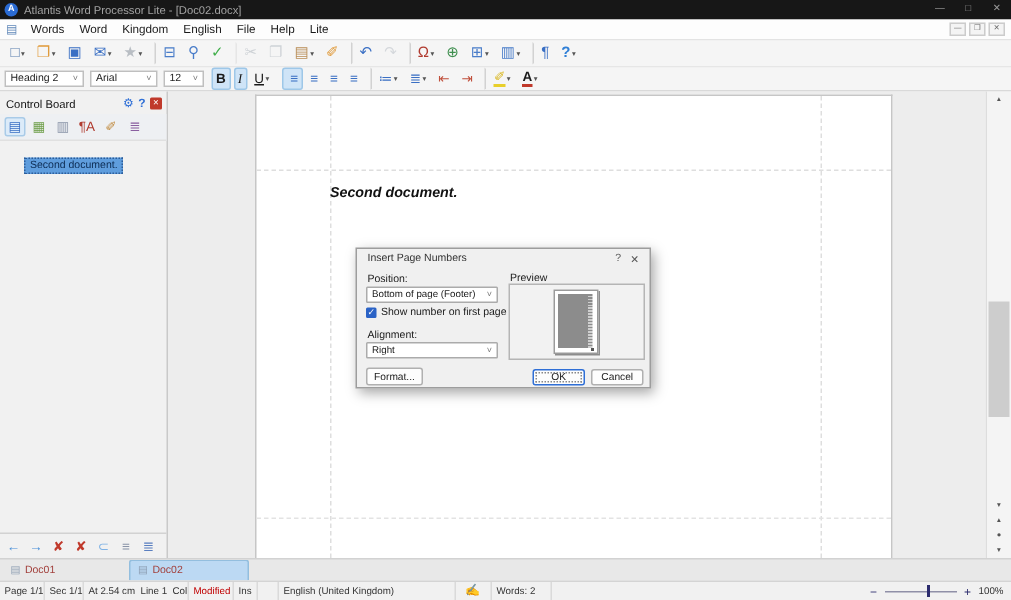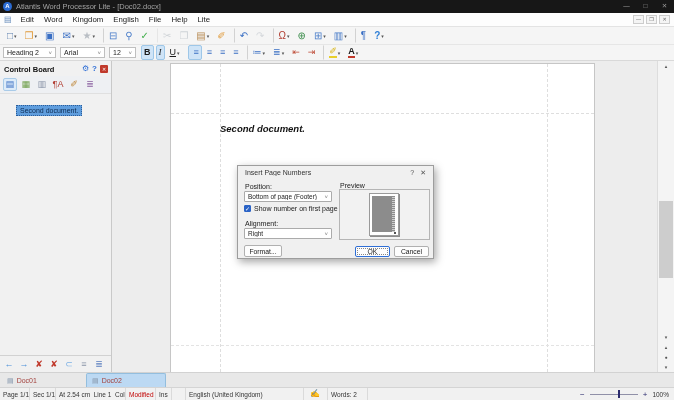--- a/index.html
+++ b/index.html
@@ -46,21 +46,21 @@
   [data-name="italic-button"] .glyph{font-style:italic;font-family:"Liberation Serif",serif;}
   [data-name="underline-button"] .glyph{text-decoration:underline;}
   [data-name="font-color-button"] .glyph{border-bottom:2px solid #c0392b;font-weight:bold;}
   [data-name="highlight-button"] .glyph{border-bottom:2px solid #e8cf2a;}
   [data-name="help-button"] .glyph{font-weight:bold;}
   
   .main{flex:1 1 auto;display:flex;min-height:0;}
   .cboard{width:112px;flex:0 0 112px;background:#f1f1f1;border-right:1px solid #c9c9c9;display:flex;
           flex-direction:column;box-sizing:border-box;}
   .cb-head{height:14px;display:flex;align-items:center;padding:1px 3px 0 4px;gap:3px;}
-  .cb-title{font-weight:bold;font-size:7.5px;color:#111;flex:1;}
+  .cb-title{font-weight:normal;font-size:7.5px;color:#111;flex:1;}
   .cbh{font-size:8px;color:#2f6fd6;}
   .cbh.qm{font-weight:bold;}
   .cb-close{width:8px;height:8px;background:#c0392b;color:#fff;font-size:5px;text-align:center;line-height:8px;border-radius:1px;}
   .cb-panes{display:flex;gap:2px;padding:2px 3px;background:#eef0f3;border-bottom:1px solid #e0e0e0;}
   .cb-pbtn{width:14px;height:13px;display:flex;align-items:center;justify-content:center;border:1px solid transparent;
            border-radius:2px;box-sizing:border-box;}
   .cb-pbtn .glyph{font-size:9px;}
   .cb-pbtn.act{background:#dcebf9;border-color:#a9cbe8;}
   .cb-list{flex:1 1 auto;min-height:0;padding:5px 0 0 16px;}
   .cb-item{display:inline-block;background:#5f9ddd;color:#0c2b52;font-size:7px;padding:1px 3px;
@@ -151,21 +151,21 @@
         <span class="wbtn" data-name="close-button">
           <span class="glyph" data-name="close-icon">✕</span>
         </span>
     </div>
   </div>
 
   <div class="menubar" data-name="menubar">
     <span class="glyph mdoc" data-name="document-system-icon">▤</span>
     <div class="menus" data-name="menu-items">
       <span class="mitem" data-name="menu-file">
-          <span class="lbl">Edit</span>
+          <span class="lbl">Words</span>
         </span>
         <span class="mitem" data-name="menu-edit">
           <span class="lbl">Word</span>
         </span>
         <span class="mitem" data-name="menu-format">
           <span class="lbl">Kingdom</span>
         </span>
         <span class="mitem" data-name="menu-insert">
           <span class="lbl">English</span>
         </span>

